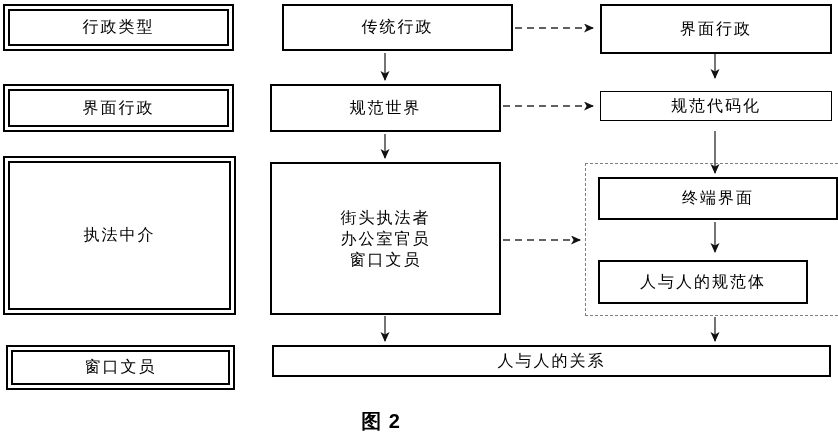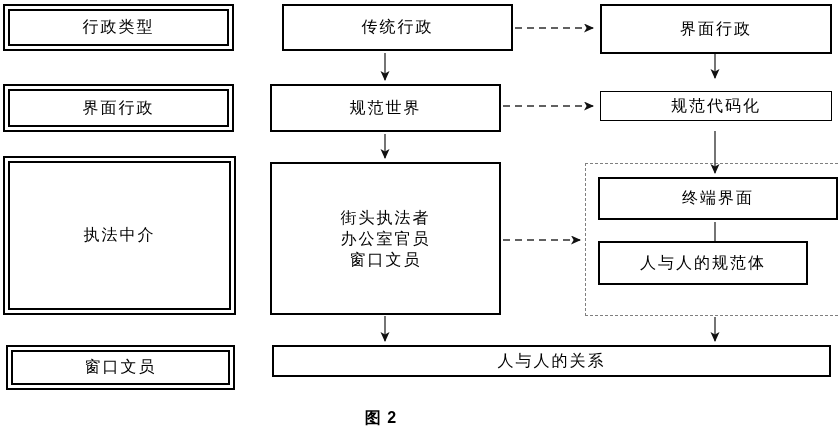--- a/index.html
+++ b/index.html
@@ -58,21 +58,21 @@
     position:absolute;left:0;top:0;width:838px;height:444px;
     z-index:2;
   }
   .caption{
     position:absolute;
     left:388px;top:408px;
     transform:translateX(-50%);
     display:flex;align-items:baseline;
     font-family:"Liberation Sans","DejaVu Sans",sans-serif;
     font-weight:bold;
-    font-size:16px;
+    font-size:20px;
     color:#000;
     white-space:nowrap;
   }
   .caption .cap-label{margin-right:14px;letter-spacing:1px;}
   .caption .cap-text{letter-spacing:1px;}
 </style>
 </head>
 <body>
 
 <div class="canvas">
@@ -135,21 +135,21 @@
 
   <div class="sbox" style="left:600px;top:4px;width:232px;height:50px">
     <span class="boxlabel">界面行政</span>
   </div>
   <div class="sbox thinborder" style="left:600px;top:91px;width:232px;height:30px">
     <span class="boxlabel">规范代码化</span>
   </div>
   <div class="sbox" style="left:598px;top:177px;width:240px;height:43px">
     <span class="boxlabel">终端界面</span>
   </div>
-  <div class="sbox" style="left:598px;top:241px;width:210px;height:44px">
+  <div class="sbox" style="left:598px;top:260px;width:210px;height:44px">
     <span class="boxlabel">人与人的规范体</span>
   </div>
 
   <div class="sbox" style="left:272px;top:345px;width:559px;height:32px">
     <span class="boxlabel">人与人的关系</span>
   </div>
 
   <div class="caption">
     <span class="cap-label">图 2</span>
   </div>

